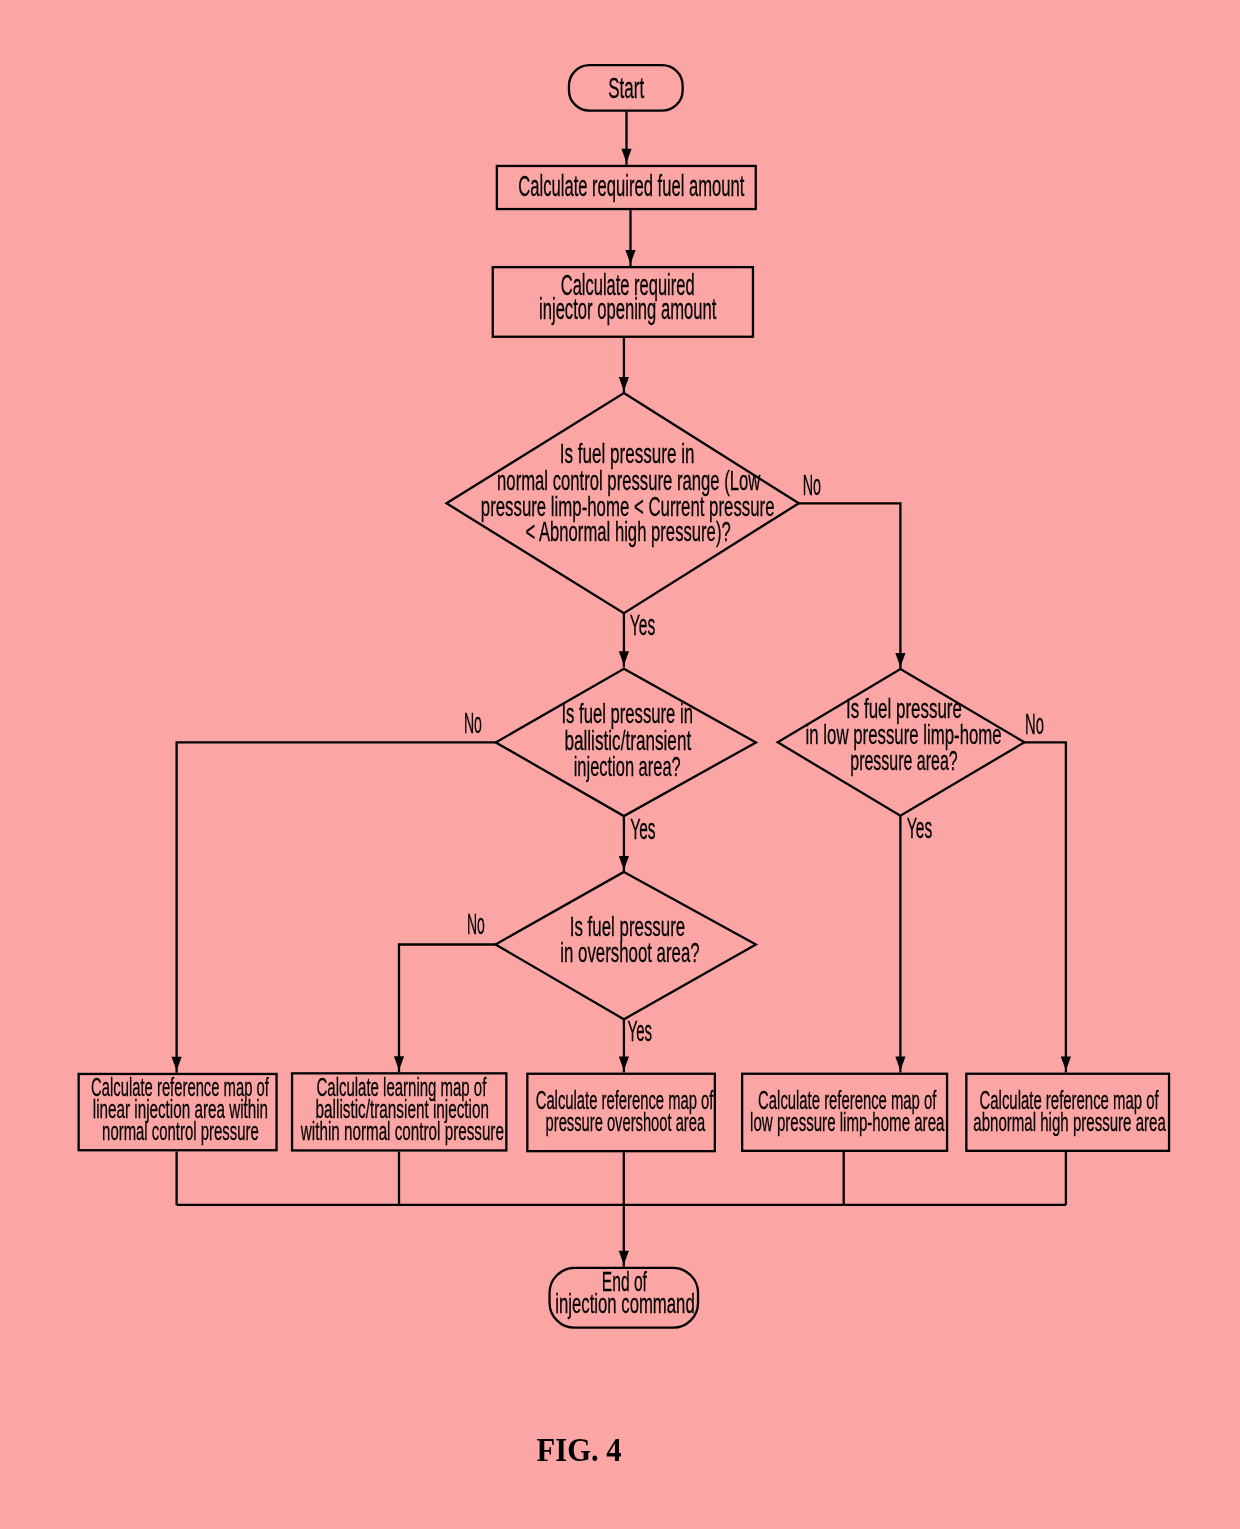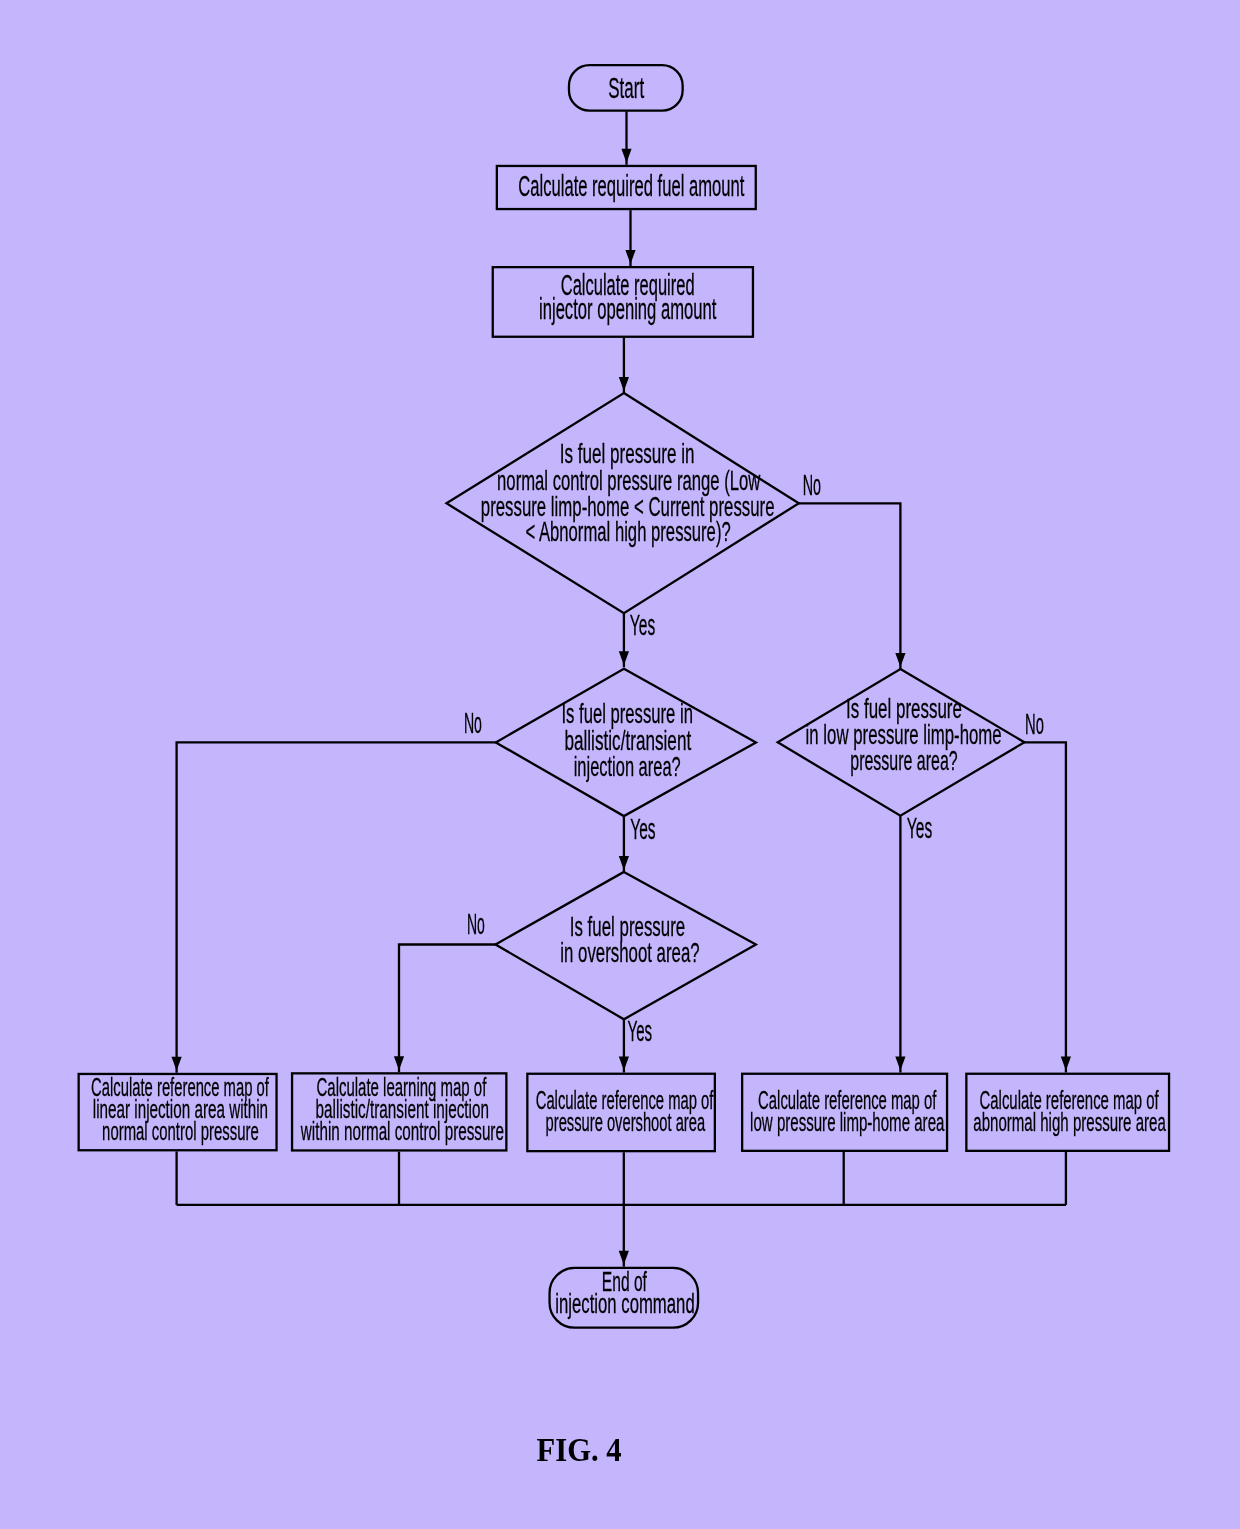--- a/index.html
+++ b/index.html
@@ -1,17 +1,17 @@
 <!DOCTYPE html>
 <html><head>
 <meta charset="utf-8">
 <title>FIG. 4</title>
 <style>
   html,body{margin:0;padding:0;background:#ffffff;}
-  #page{position:relative;width:1240px;height:1529px;background:#c4b5fd;overflow:hidden;}
+  #page{position:relative;width:1240px;height:1529px;background:#fca5a5;overflow:hidden;}
   svg#chart{position:absolute;left:0;top:0;width:1240px;height:1529px;display:block;}
   svg#chart text{font-family:"Liberation Sans",sans-serif;}
   svg#chart text.serif-caption{font-family:"Liberation Serif",serif;font-weight:bold;}
 </style>
 </head>
 <body>
 
 <div id="page">
   <svg id="chart" viewBox="0 0 1240 1529">
     <g id="g-connectors">

